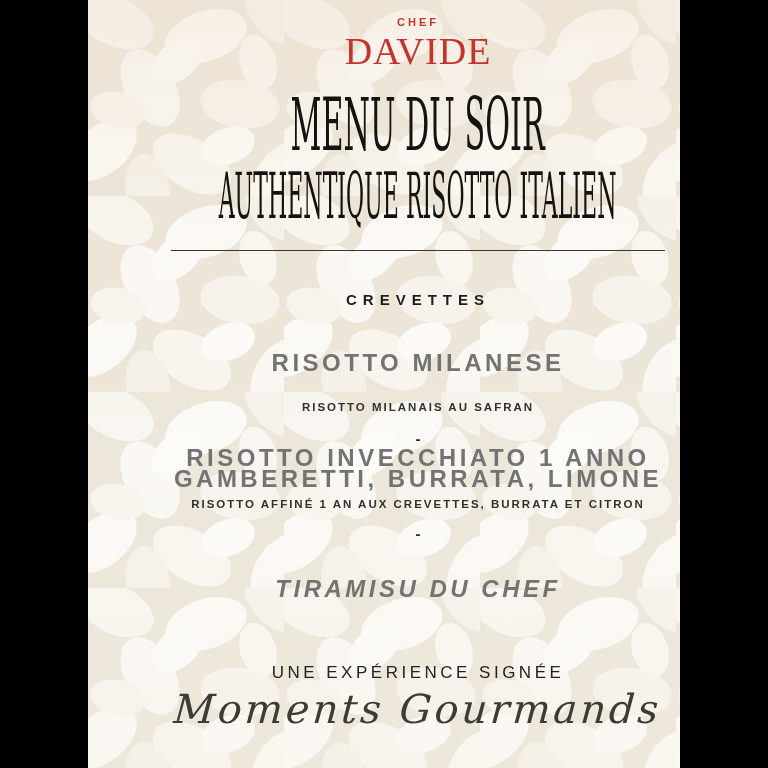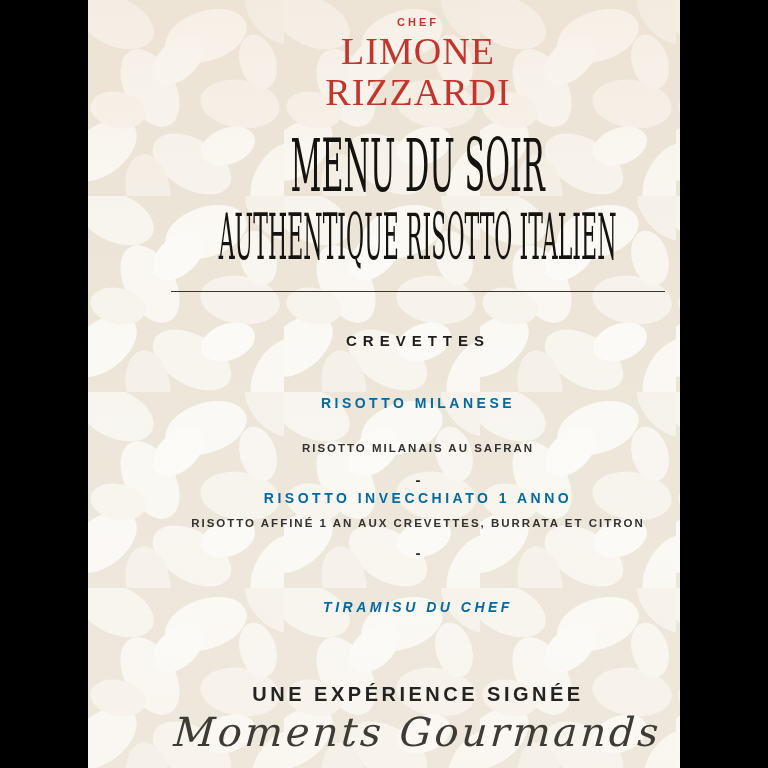--- a/index.html
+++ b/index.html
@@ -76,40 +76,40 @@
   .divider{
     margin-top:26px;width:494px;height:0;
     border-top:1.5px solid var(--divider);
   }
   
   .section-heading{
     margin-top:40px;
     font-size:15px;font-weight:bold;letter-spacing:6px;color:#1f1e1c;
   }
   .item-name{
-    font-size:14px;line-height:21.5px;font-weight:bold;letter-spacing:3.5px;
-    color:#0369a1;
+    font-size:24px;line-height:21.5px;font-weight:bold;letter-spacing:3.5px;
+    color:#737373;
   }
   .item-desc{
     font-size:11.5px;font-weight:bold;letter-spacing:2px;color:var(--muted);
   }
   .item1-name{margin-top:44px;}
   .item1-desc{margin-top:27px;}
   .dash{
     font-size:15px;font-weight:bold;color:#242321;letter-spacing:0;
   }
   .dash.d1{margin-top:17px;}
   .item2-name{}
   .item2-desc{margin-top:8px;}
   .dash.d2{margin-top:15px;}
   .item3-name{margin-top:36px;font-style:italic;}
   
   .footer-line{
     margin-top:64px;
-    font-size:20px;font-weight:bold;letter-spacing:3.5px;color:#242321;
+    font-size:17px;font-weight:normal;letter-spacing:3.5px;color:#242321;
   }
   .signature{
     margin-top:2px;
     font-family:"DejaVu Serif","Liberation Serif",serif;
     font-style:italic;font-weight:normal;
     font-size:40px;line-height:48px;letter-spacing:3px;
     color:#3d3b36;
     transform:skewX(-4deg);
   }
 </style>
@@ -140,39 +140,39 @@
         <ellipse cx="140" cy="146" rx="28" ry="18" fill="#fbf8f3" transform="rotate(-20 140 146)"></ellipse>
       </pattern>
     </defs>
     <rect width="592" height="768" fill="url(#rice)"></rect>
   </svg>
   <div class="texture-overlay"></div>
 
   <div class="content">
 
     <div class="eyebrow">CHEF</div>
-    <div class="brand-line first">LIMONE</div>
-    <div class="brand-line">RIZZARDI</div>
+    <div class="brand-line first">DAVIDE</div>
 
     <div class="title-line l1">MENU DU SOIR</div>
     <div class="title-line l2">AUTHENTIQUE RISOTTO ITALIEN</div>
 
     <div class="divider"></div>
 
     <div class="section-heading">CREVETTES</div>
 
     <div class="item-name item1-name">
       <div>RISOTTO MILANESE</div>
     </div>
     <div class="item-desc item1-desc">RISOTTO MILANAIS AU SAFRAN</div>
 
     <div class="dash d1">-</div>
 
     <div class="item-name item2-name">
       <div>RISOTTO INVECCHIATO 1 ANNO</div>
+      <div>GAMBERETTI, BURRATA, LIMONE</div>
     </div>
     <div class="item-desc item2-desc">RISOTTO AFFINÉ 1 AN AUX CREVETTES, BURRATA ET CITRON</div>
 
     <div class="dash d2">-</div>
 
     <div class="item-name item3-name">TIRAMISU DU CHEF</div>
 
     <div class="footer-line">UNE EXPÉRIENCE SIGNÉE</div>
     <div class="signature">Moments Gourmands</div>
 

